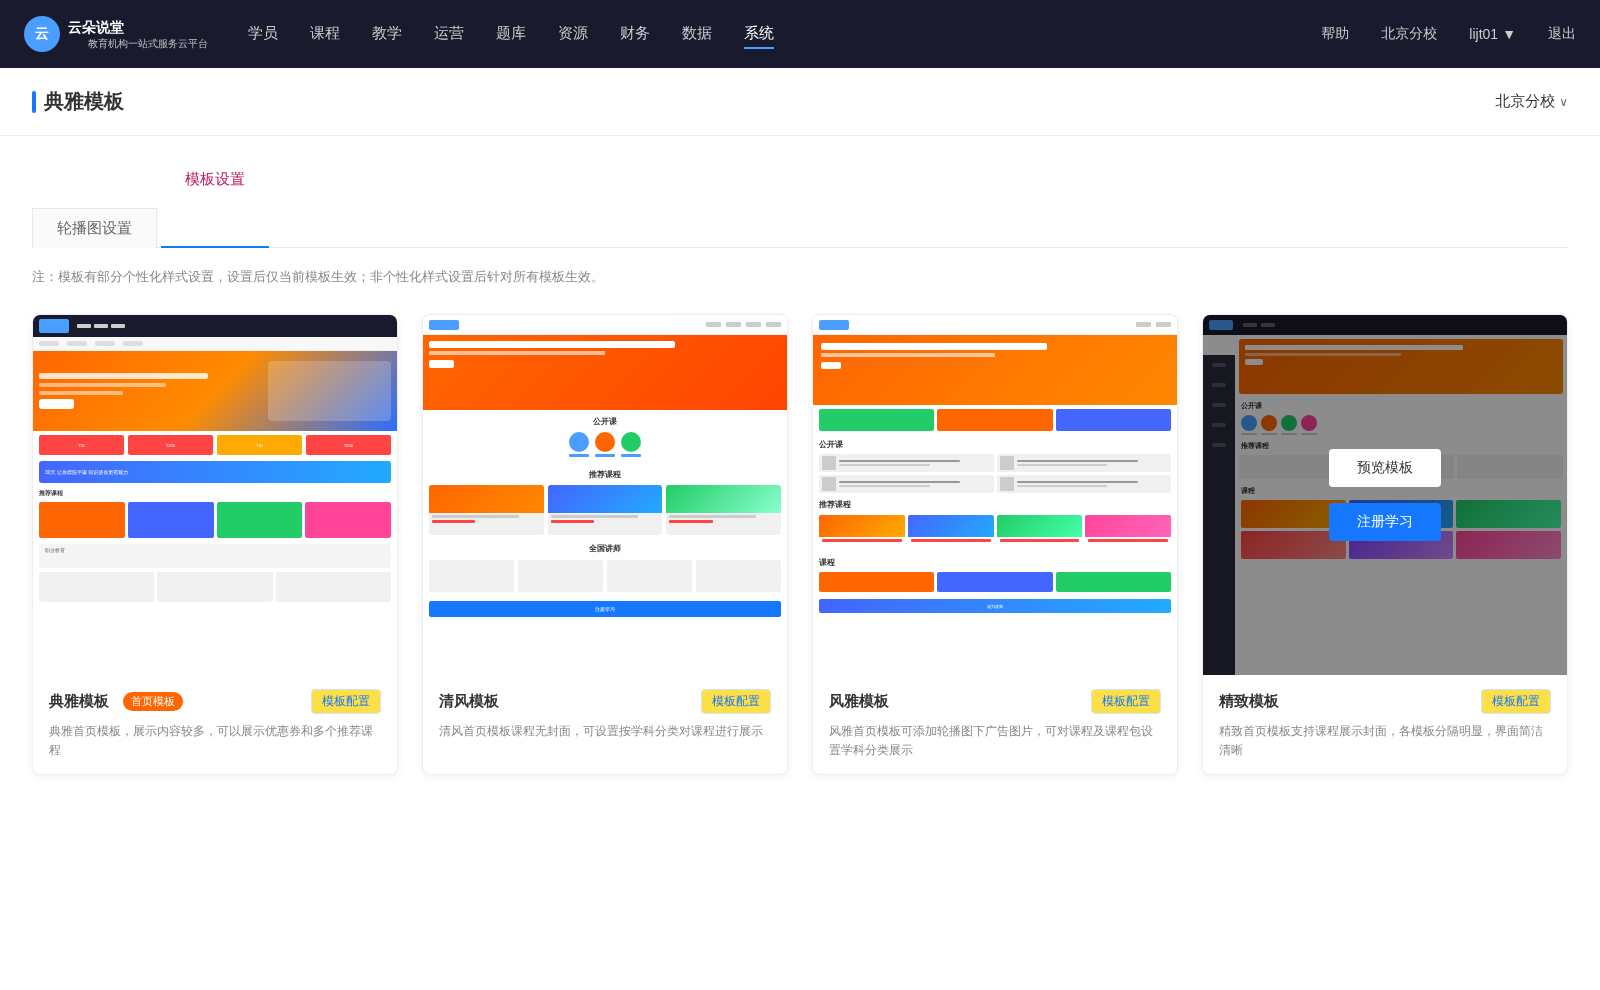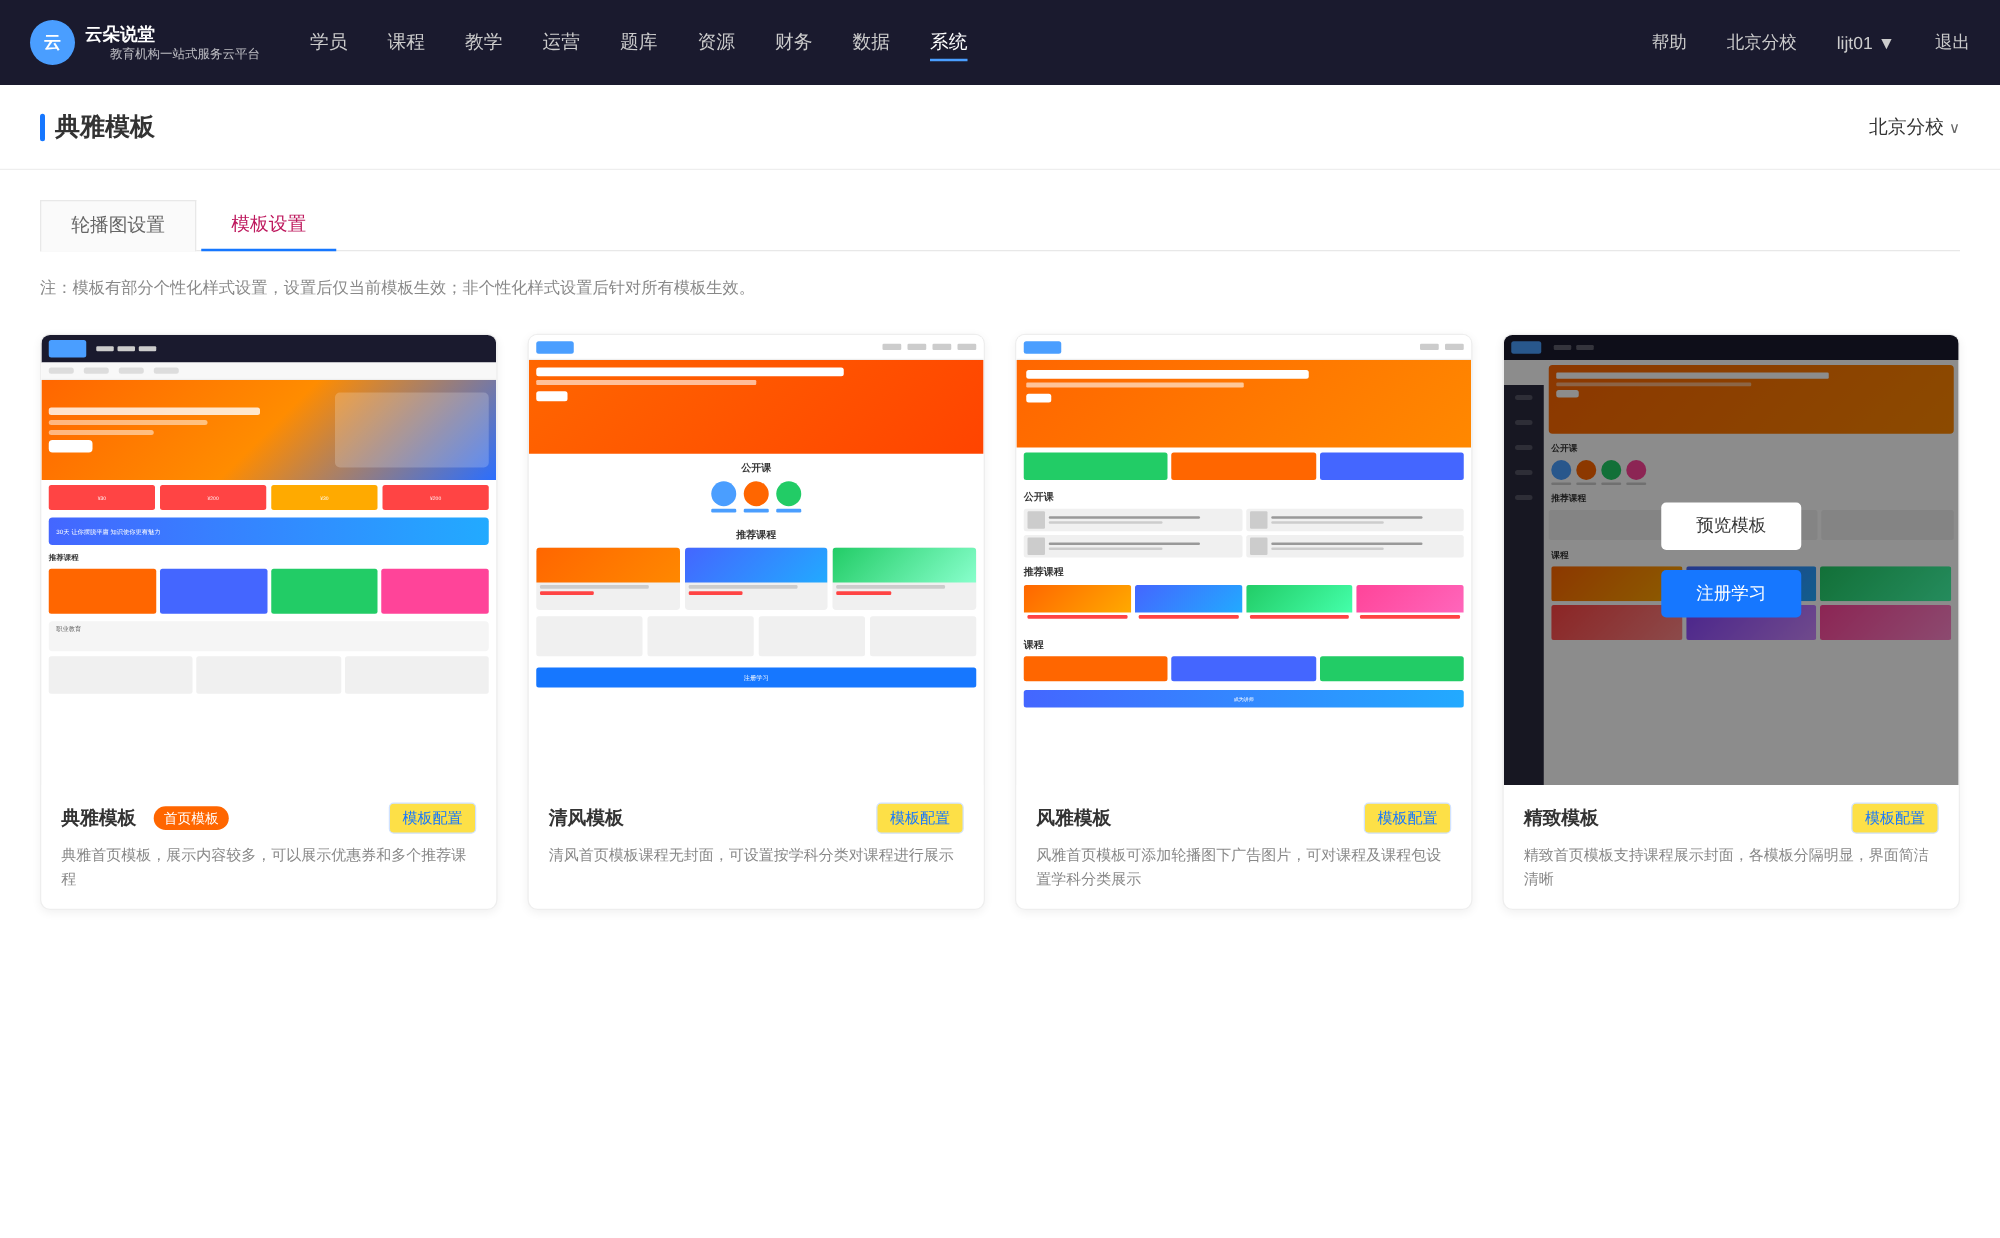--- a/index.html
+++ b/index.html
@@ -27,21 +27,21 @@
     .school-selector { font-size: 15px; color: #333; cursor: pointer; display: flex; align-items: center; gap: 4px; }
     .chevron { font-size: 12px; color: #666; }
 
     
     .content { padding: 24px 32px; background: white; min-height: 880px; }
 
     
     .tabs { display: flex; border-bottom: 1px solid #e8e8e8; margin-bottom: 20px; }
     .tab { padding: 10px 24px; font-size: 15px; cursor: pointer; border-bottom: 2px solid transparent; margin-bottom: -1px; color: #666; }
     .tab.active { color: #be185d; border-bottom: 2px solid #1677ff; font-weight: 500; text-align: center; }
-    .tab:not(.active) { border: 1px solid #e8e8e8; border-bottom: none; background: #fafafa; margin-right: 4px; }
+    .tab:not(.active) { border: 1px solid #e8e8e8; border-bottom: none; background: #fafafa; margin-right: 4px; margin-top: 48px; }
 
     
     .note { color: #888; font-size: 13px; margin-bottom: 28px; }
 
     
     .template-grid { display: grid; grid-template-columns: repeat(4, 1fr); gap: 24px; }
 
     
     .template-card { background: white; border: 1px solid #eee; border-radius: 8px; overflow: hidden; box-shadow: 0 2px 8px rgba(0,0,0,0.06); }
     .template-preview { height: 360px; background: #f0f0f0; position: relative; overflow: hidden; cursor: pointer; }
@@ -341,20 +341,21 @@
               </div>
               <div class="t2-course-card">
                 <div class="t2-course-img" style="background:linear-gradient(135deg,#22cc66,#88ffcc);"></div>
                 <div class="t2-course-info">
                   <div class="t2-course-title-line"></div>
                   <div class="t2-course-price"></div>
                 </div>
               </div>
             </div>
           </div>
+          <div class="t2-section-title">全国讲师</div>
           <div style="padding:3px 6px; display:flex; gap:4px;">
             <div style="flex:1;height:32px;background:#f0f0f0;border-radius:2px;"></div>
             <div style="flex:1;height:32px;background:#f0f0f0;border-radius:2px;"></div>
             <div style="flex:1;height:32px;background:#f0f0f0;border-radius:2px;"></div>
             <div style="flex:1;height:32px;background:#f0f0f0;border-radius:2px;"></div>
           </div>
           <div style="margin:6px;height:16px;background:#1677ff;border-radius:2px;display:flex;align-items:center;justify-content:center;">
             <span style="color:white;font-size:5px;">注册学习</span>
           </div>
         </div>

